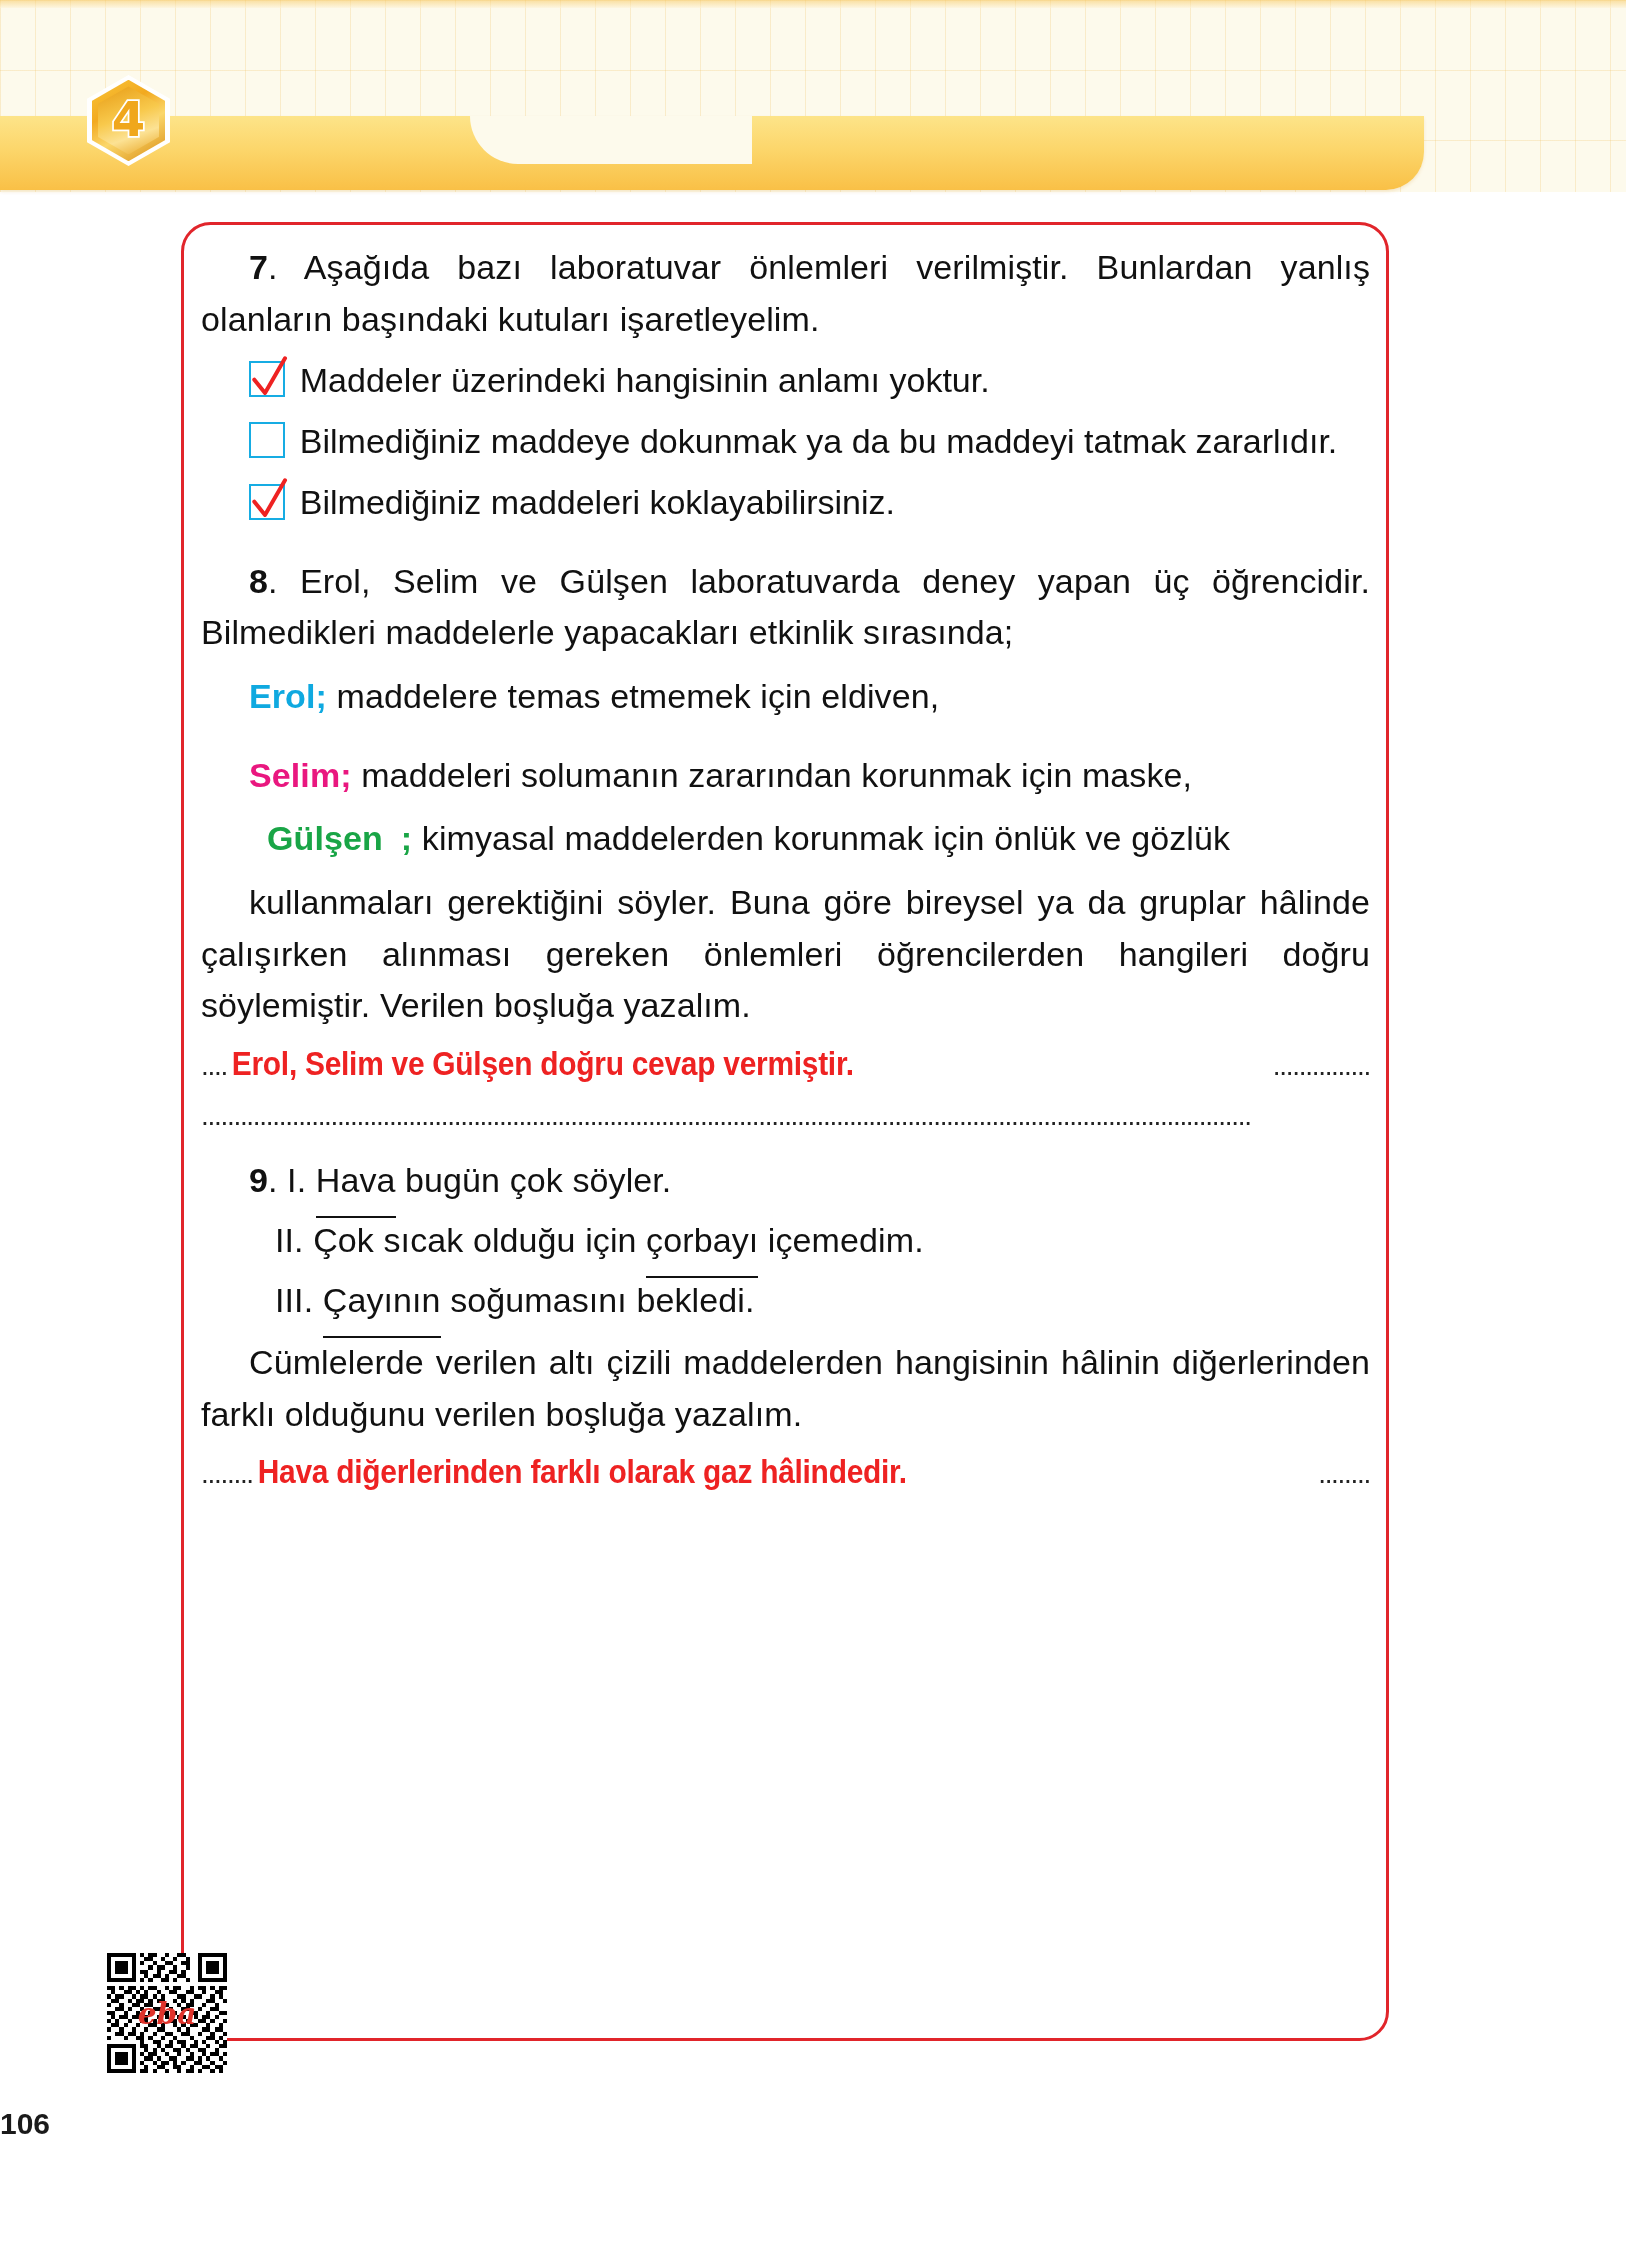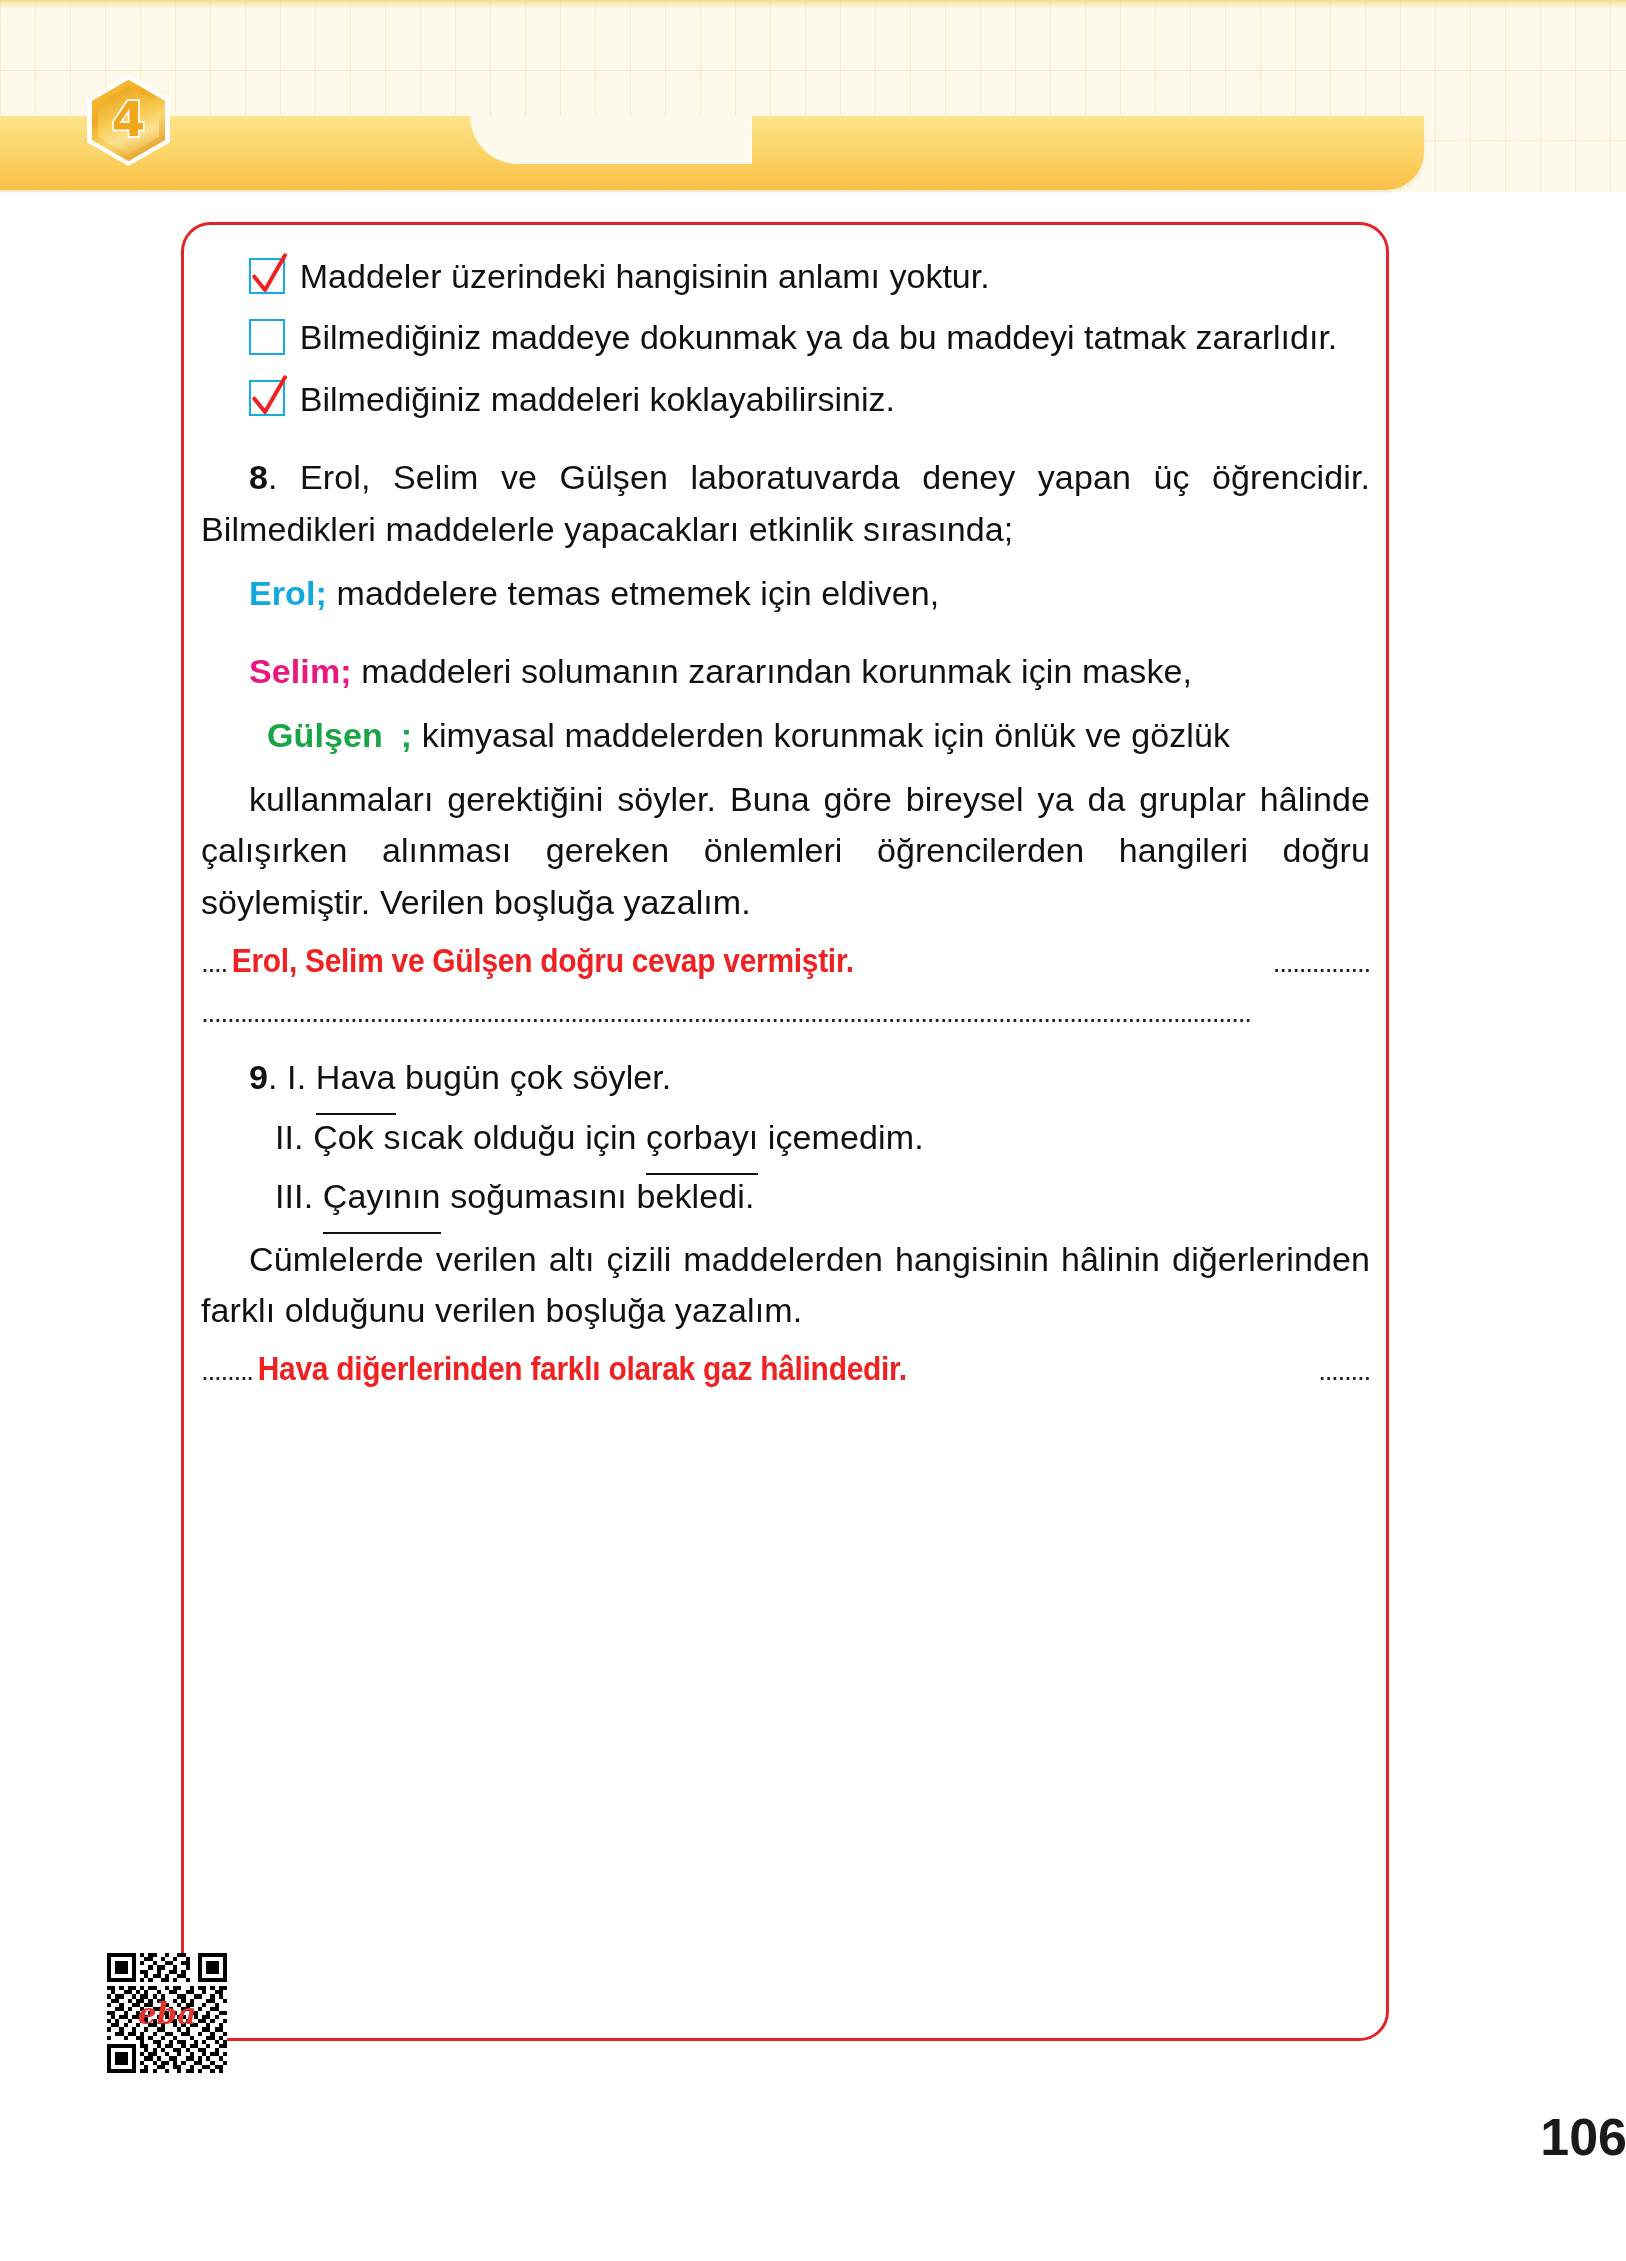--- a/index.html
+++ b/index.html
@@ -278,23 +278,23 @@
     color: #e0342c;
     pointer-events: none;
   }
 
   
   .page-num {
     position: absolute;
     left: 0;
     top: 2107px;
     width: 1627px;
-    text-align: right;
+    text-align: left;
     font-family: "Liberation Sans", sans-serif;
-    font-size: 52px;
+    font-size: 30px;
     font-weight: 700;
     color: #1a1a1a;
   }
 </style>
 </head>
 <body>
 
 <div class="page">
 
   <div class="grid-bg"></div>
@@ -308,20 +308,21 @@
     <div class="hex-mid"></div>
     <div class="hex-inner2"></div>
     <div class="hex-num">4</div>
   </div>
 
 
   <div class="content-box"></div>
 
   <div class="body-text">
 
+    <p class="p indent"><span class="qnum">7</span><span>. Aşağıda bazı laboratuvar önlemleri verilmiştir. Bunlardan yanlış olanların başındaki kutuları işaretleyelim.</span></p>
 
     <div class="cb-row">
       <span class="cb-pad"></span>
       <span class="checkbox">
         <svg class="tick" viewBox="0 0 60 74">
           <path d="M8 38 L24 58 L54 6" fill="none" stroke="#ee2222" stroke-width="6" stroke-linecap="round" stroke-linejoin="round"></path>
         </svg>
       </span>
       <span class="cb-text">Maddeler üzerindeki hangisinin anlamı yoktur.</span>
     </div>

